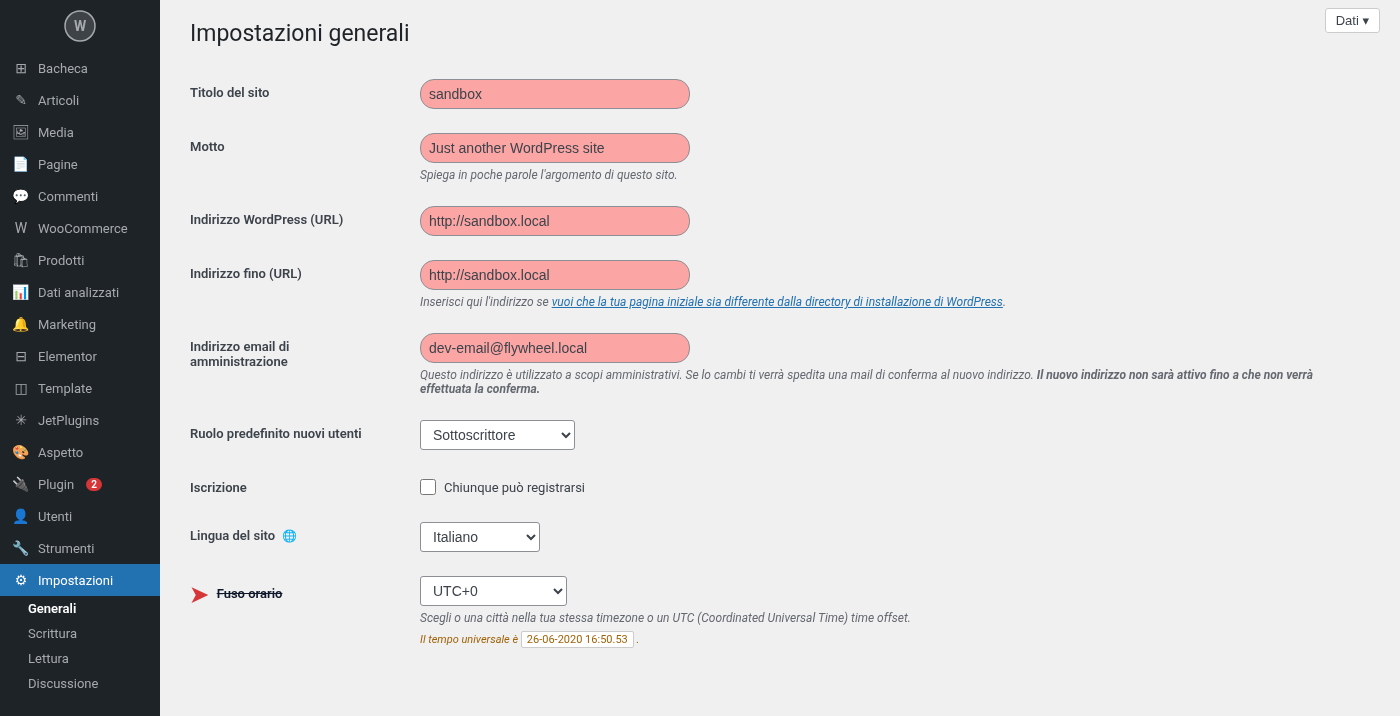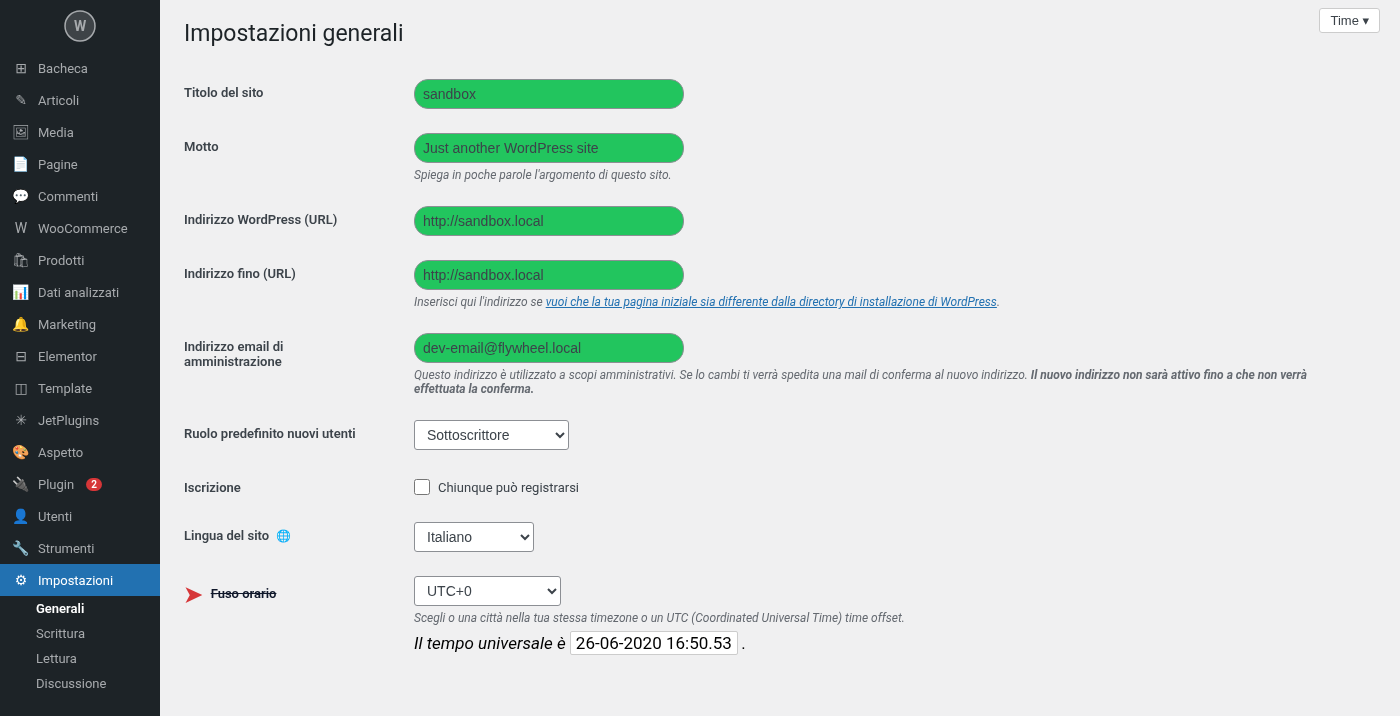--- a/index.html
+++ b/index.html
@@ -24,21 +24,21 @@
       font-size: 13px;
       color: #a7aaad;
       text-decoration: none;
     }
     .sidebar-item.active { background: #2271b1; color: #fff; }
     .sidebar-item .icon { width: 18px; text-align: center; font-size: 14px; }
 
     
     .sub-nav-item {
       display: block;
-      padding: 5px 12px 5px 36px;
+      padding: 5px 12px 5px 28px;
       cursor: pointer;
       font-size: 13px;
       color: #a7aaad;
       text-decoration: none;
     }
     .sub-nav-item.active { color: #fff; font-weight: 600; }
 
     
     .badge {
       background: #d63638;
@@ -48,21 +48,21 @@
       padding: 1px 5px;
       margin-left: 4px;
       font-weight: 600;
     }
 
     
     #main {
       flex: 1;
       overflow-y: auto;
       background: #f0f0f1;
-      padding: 20px 30px 30px 24px;
+      padding: 20px 30px 30px 30px;
     }
 
     .page-title {
       font-size: 23px;
       font-weight: 400;
       color: #1d2327;
       margin-bottom: 20px;
     }
 
     
@@ -101,21 +101,21 @@
       vertical-align: top;
     }
 
     
     .form-input {
       width: 270px;
       padding: 6px 8px;
       border: 1px solid #8c8f94;
       border-radius: 14px;
       font-size: 14px;
-      background: #22c55e;
+      background: #fca5a5;
       color: #3c434a;
       outline: none;
     }
 
     .field-description {
       font-size: 12px;
       color: #646970;
       margin-top: 5px;
       font-style: italic;
     }
@@ -151,22 +151,22 @@
       background: #fff;
       color: #3c434a;
       appearance: auto;
       cursor: pointer;
       min-width: 120px;
     }
 
     
     .timezone-info {
       margin-top: 6px;
-      font-size: 17px;
-      color: #000000;
+      font-size: 11px;
+      color: #a16207;
       font-style: italic;
     }
     .timezone-time {
       display: inline-block;
       background: #fff;
       border: 1px solid #ccc;
       padding: 1px 5px;
       border-radius: 2px;
       font-style: normal;
     }
@@ -194,21 +194,21 @@
       display: flex;
       align-items: center;
       justify-content: center;
       margin: 8px auto;
     }
   </style>
 </head>
 <body>
 
 <button id="help-btn">
-  <span>Time ▾</span>
+  <span>Dati ▾</span>
 </button>
 
 <nav id="sidebar">
   <div class="wp-logo">
     <svg width="32" height="32" viewBox="0 0 32 32" fill="none">
       <circle cx="16" cy="16" r="15" fill="#fff" opacity="0.15"></circle>
       <circle cx="16" cy="16" r="15" stroke="#a7aaad" stroke-width="1.5" fill="none"></circle>
       <text x="16" y="21" text-anchor="middle" fill="#a7aaad" font-size="14" font-weight="bold">W</text>
     </svg>
   </div>

